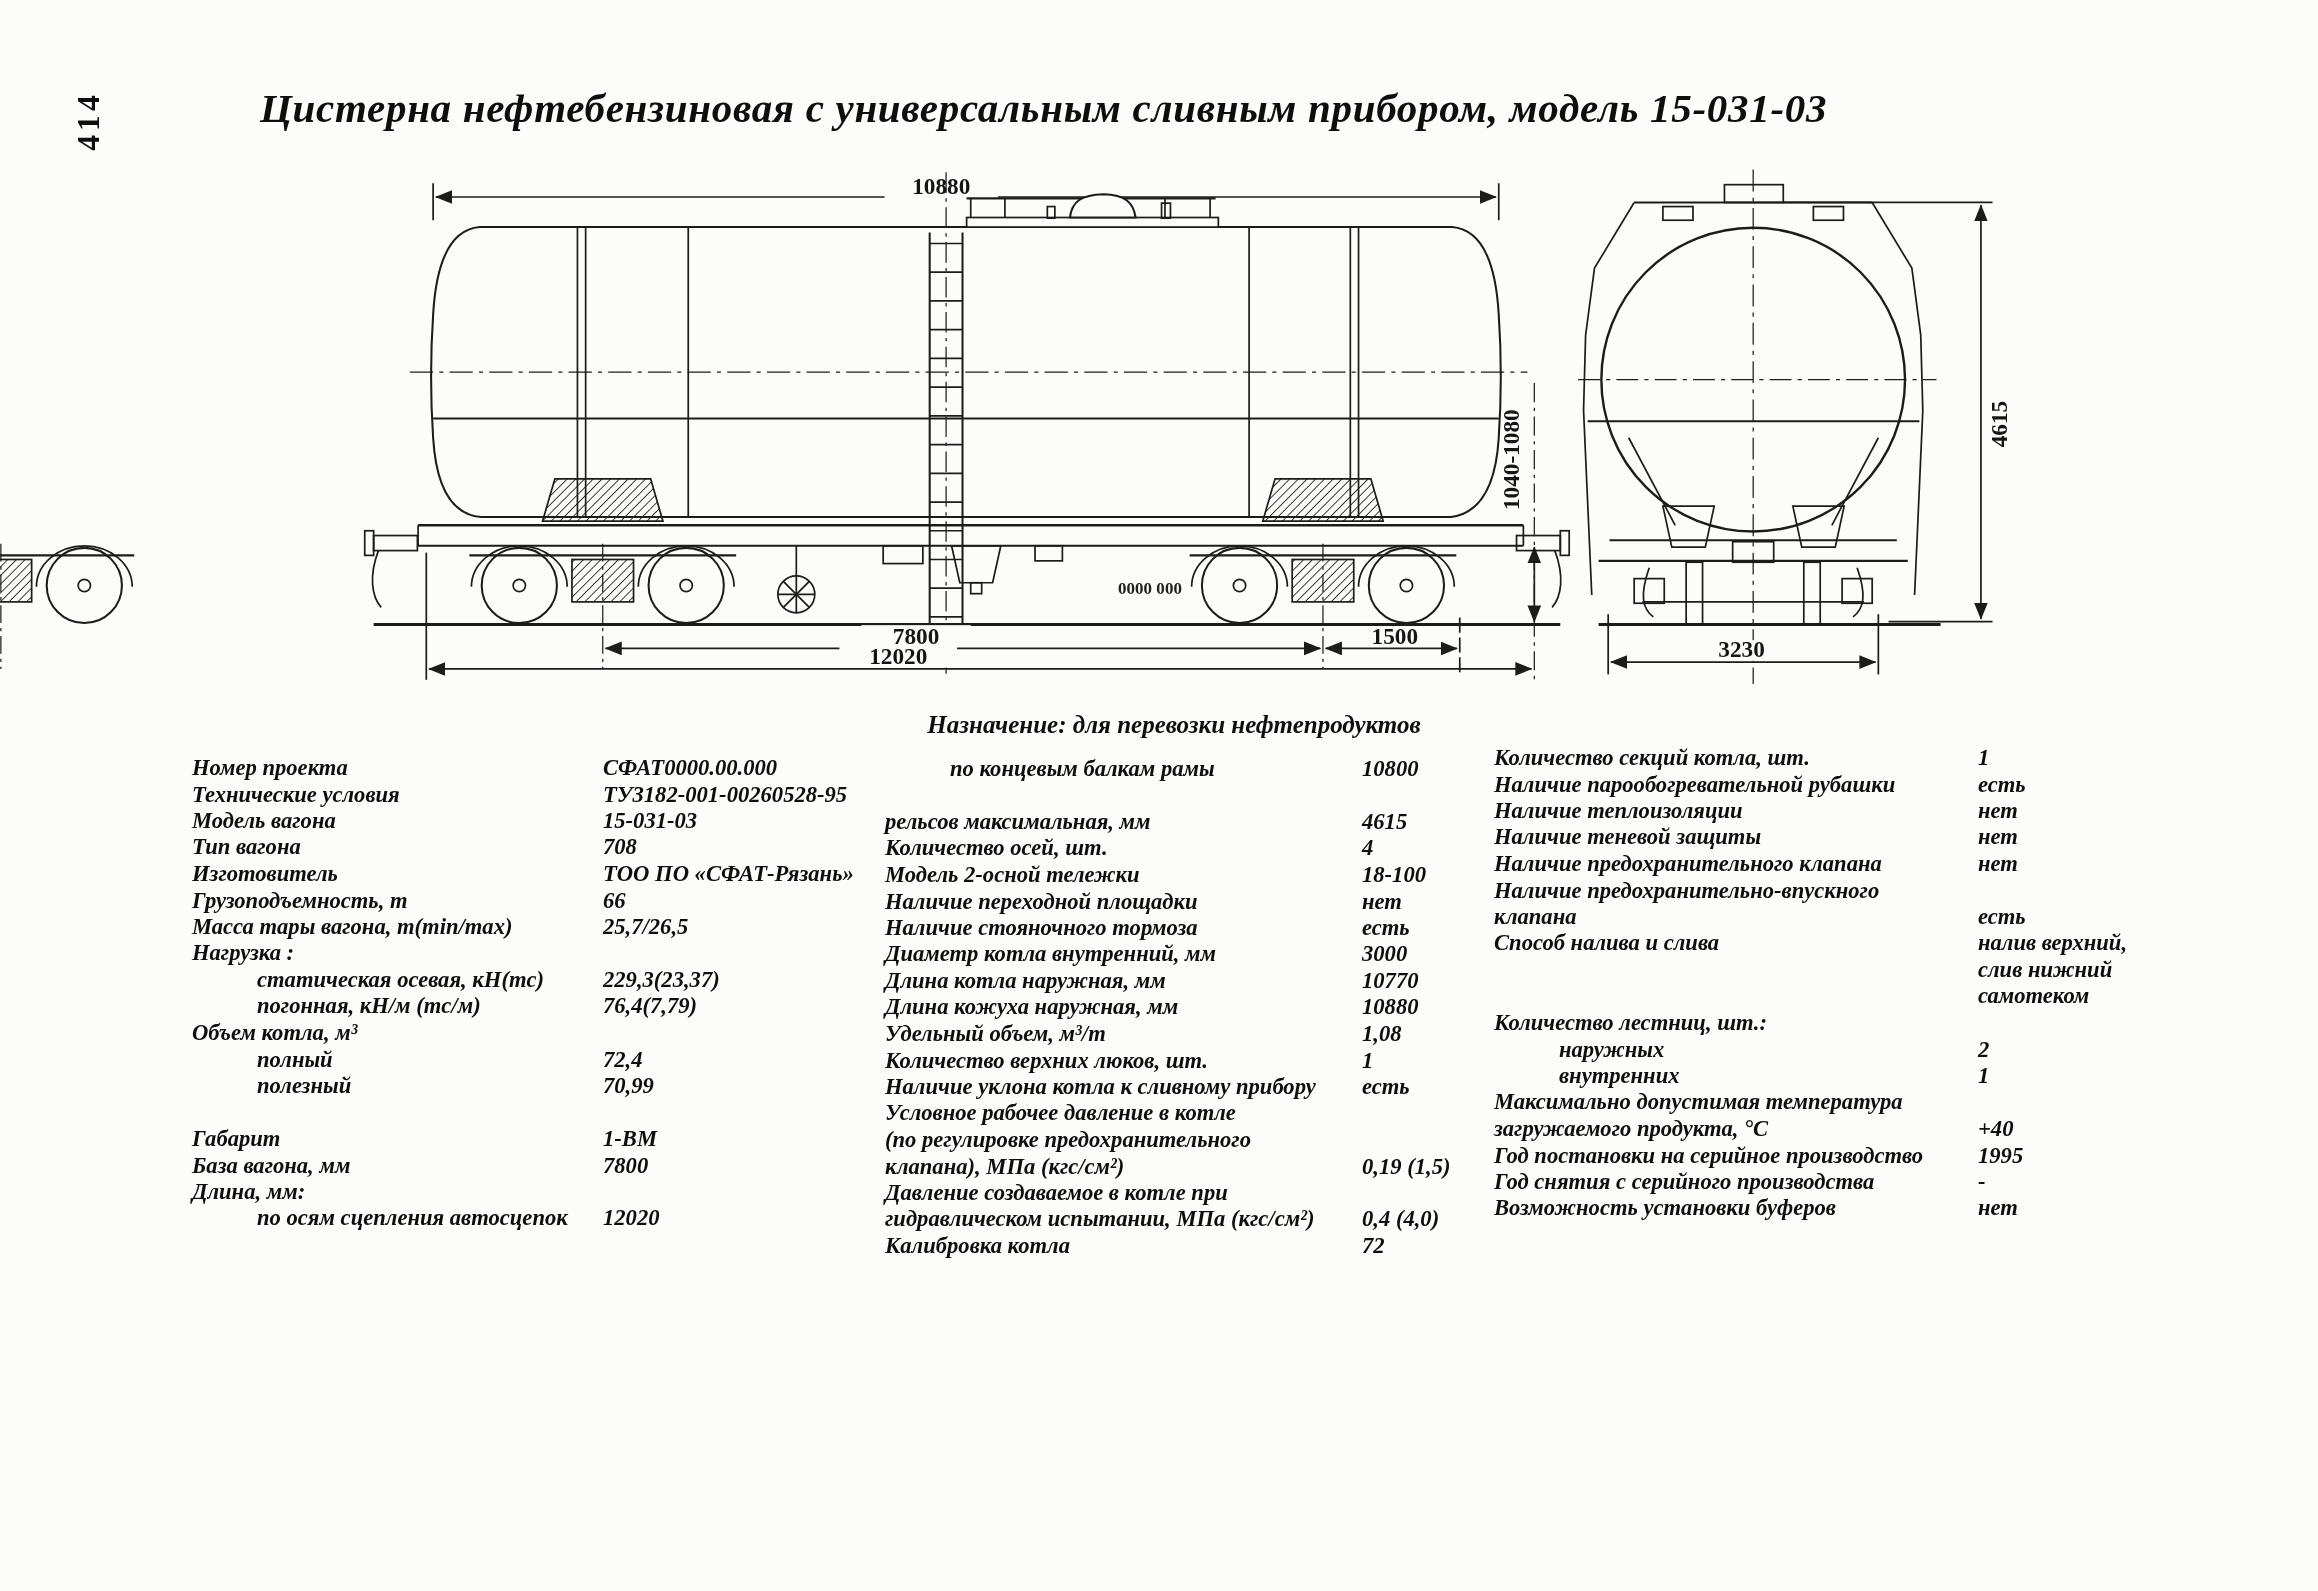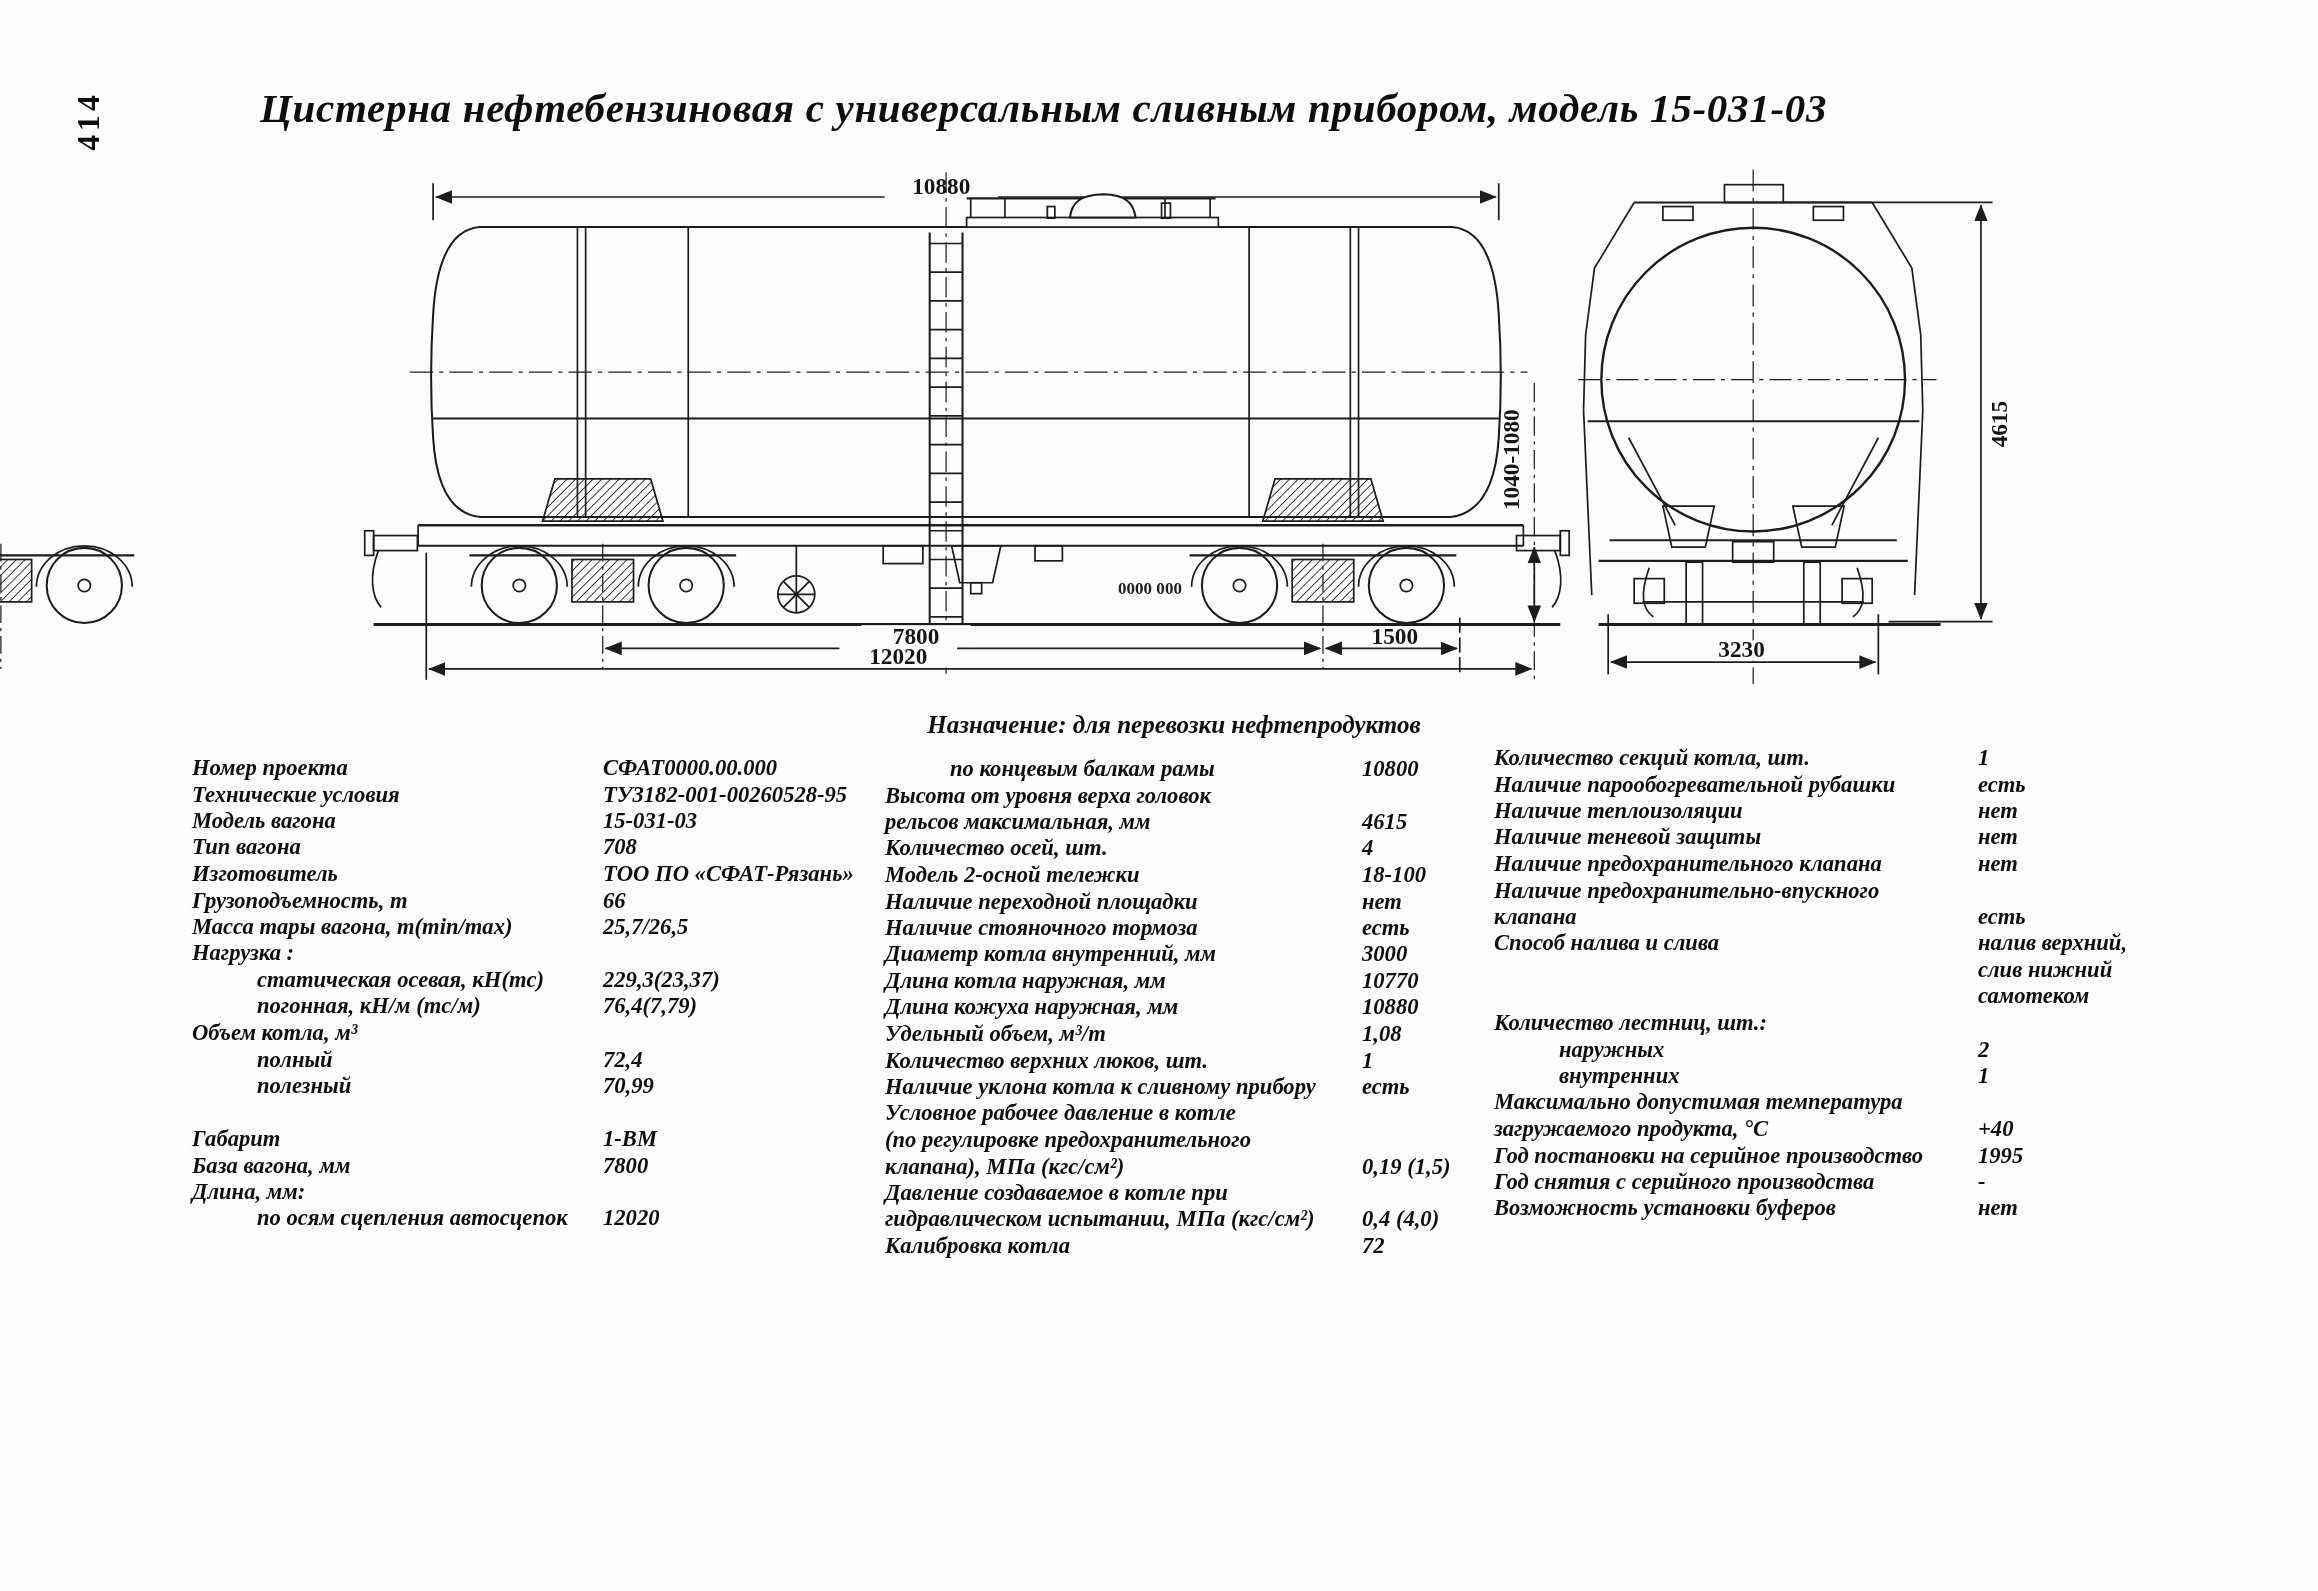--- a/index.html
+++ b/index.html
@@ -294,24 +294,20 @@
     <div class="spec-row" style="top: 450px;">
       <span class="spec-label ind">по осям сцепления автосцепок</span>
       <span class="spec-value" style="left: 411px;">12020</span>
     </div>
   </div>
 <div class="spec-col" style="left:885px;top:755px;width:684px;height:520px">
     <div class="spec-row" style="top: 0px;">
       <span class="spec-label ind">по концевым балкам рамы</span>
       <span class="spec-value" style="left: 477px;">10800</span>
     </div>
-    <div class="spec-row" style="top: 27px;">
-      <span class="spec-label">Высота от уровня верха головок</span>
-      <span class="spec-value" style="left: 477px;"></span>
-    </div>
     <div class="spec-row" style="top: 53px;">
       <span class="spec-label">рельсов максимальная, мм</span>
       <span class="spec-value" style="left: 477px;">4615</span>
     </div>
     <div class="spec-row" style="top: 79px;">
       <span class="spec-label">Количество осей, шт.</span>
       <span class="spec-value" style="left: 477px;">4</span>
     </div>
     <div class="spec-row" style="top: 106px;">
       <span class="spec-label">Модель 2-осной тележки</span>

